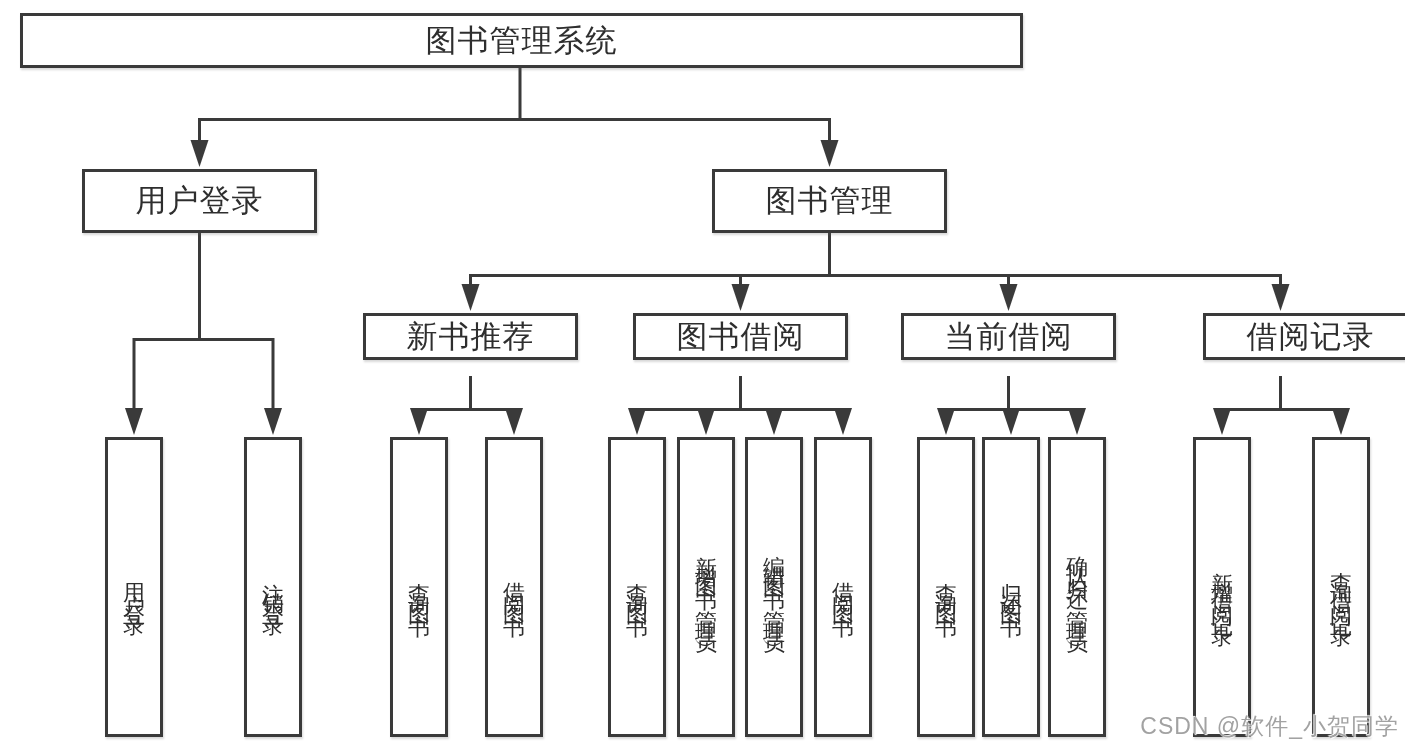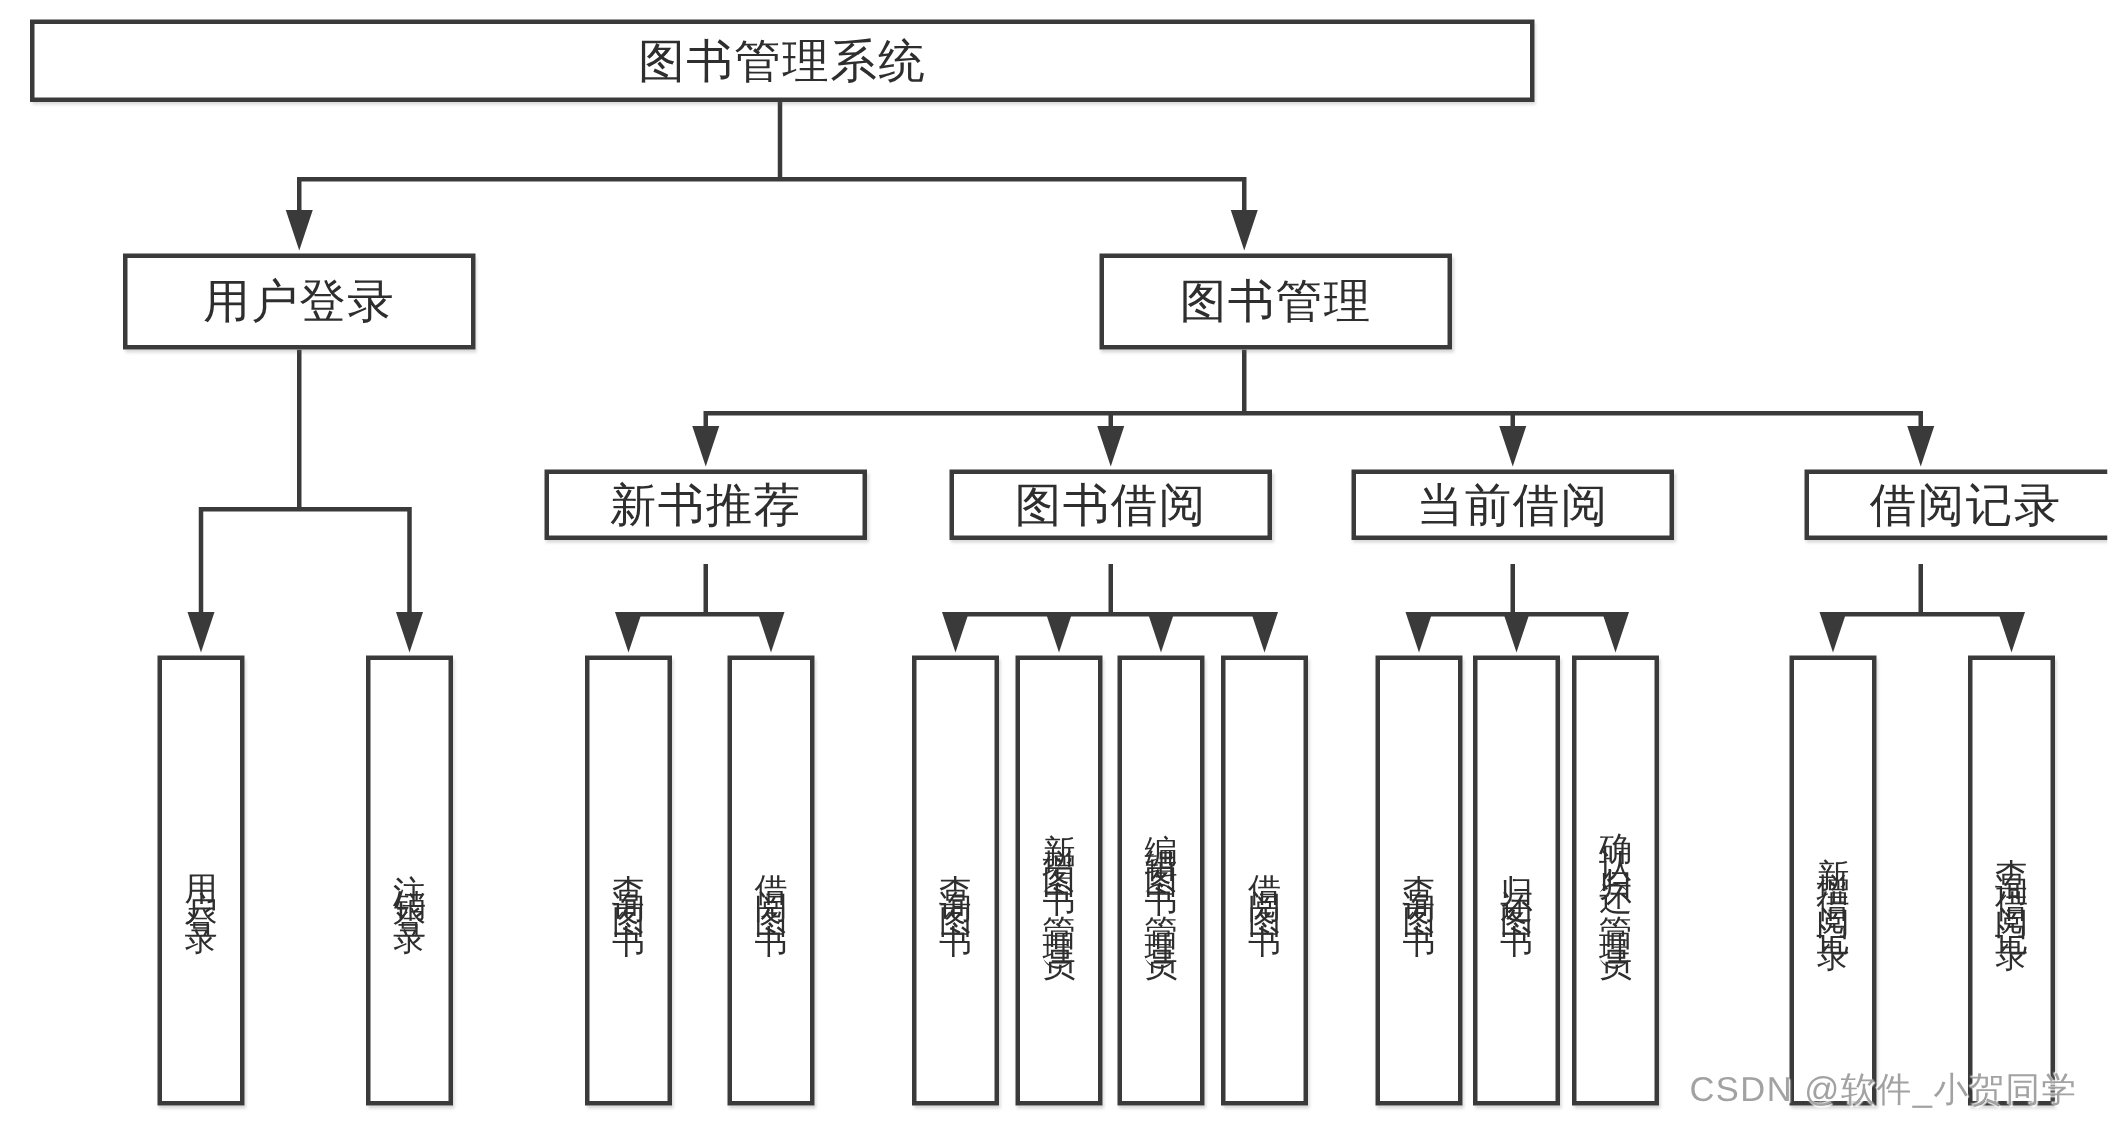--- a/index.html
+++ b/index.html
@@ -35,21 +35,21 @@
   .leaf{
     top:437px;width:58px;height:300px;
     writing-mode:vertical-rl;
     text-orientation:mixed;
     font-size:22px;
     letter-spacing:11px;
     line-height:1;
     white-space:nowrap;
   }
   .watermark{
-    position:absolute;right:20px;bottom:5px;
+    position:absolute;right:6px;bottom:5px;
     font-size:23px;letter-spacing:1px;
     color:var(--watermark);
     text-shadow:1px 1px 1px #fff,-1px -1px 1px #fff;
     z-index:5;white-space:nowrap;
   }
 </style>
 </head>
 <body>
 
 <div class="canvas">
@@ -100,21 +100,21 @@
     <g>
       <path d="M1280.5,376 V409.5 M1222,409.5 H1341 M1222,408 V412 M1341,408 V412"></path>
       <polygon points="1213,408 1231,408 1222,435"></polygon>
       <polygon points="1332,408 1350,408 1341,435"></polygon>
     </g>
   </svg>
 
   <div class="node hnode root">图书管理系统</div>
 
   <div class="node hnode lvl2" style="left:82px;">用户登录</div>
-  <div class="node hnode lvl2" style="left:733px;">图书管理</div>
+  <div class="node hnode lvl2" style="left:712px;">图书管理</div>
 
   <div class="node hnode lvl3" style="left:363px;">新书推荐</div>
   <div class="node hnode lvl3" style="left:633px;">图书借阅</div>
   <div class="node hnode lvl3" style="left:901px;">当前借阅</div>
   <div class="node hnode lvl3" style="left:1173px;margin-left:30px;">借阅记录</div>
 
   <div class="node leaf" style="left:105px;">用户登录</div>
   <div class="node leaf" style="left:244px;">注销登录</div>
 
   <div class="node leaf" style="left:390px;">查询图书</div>

